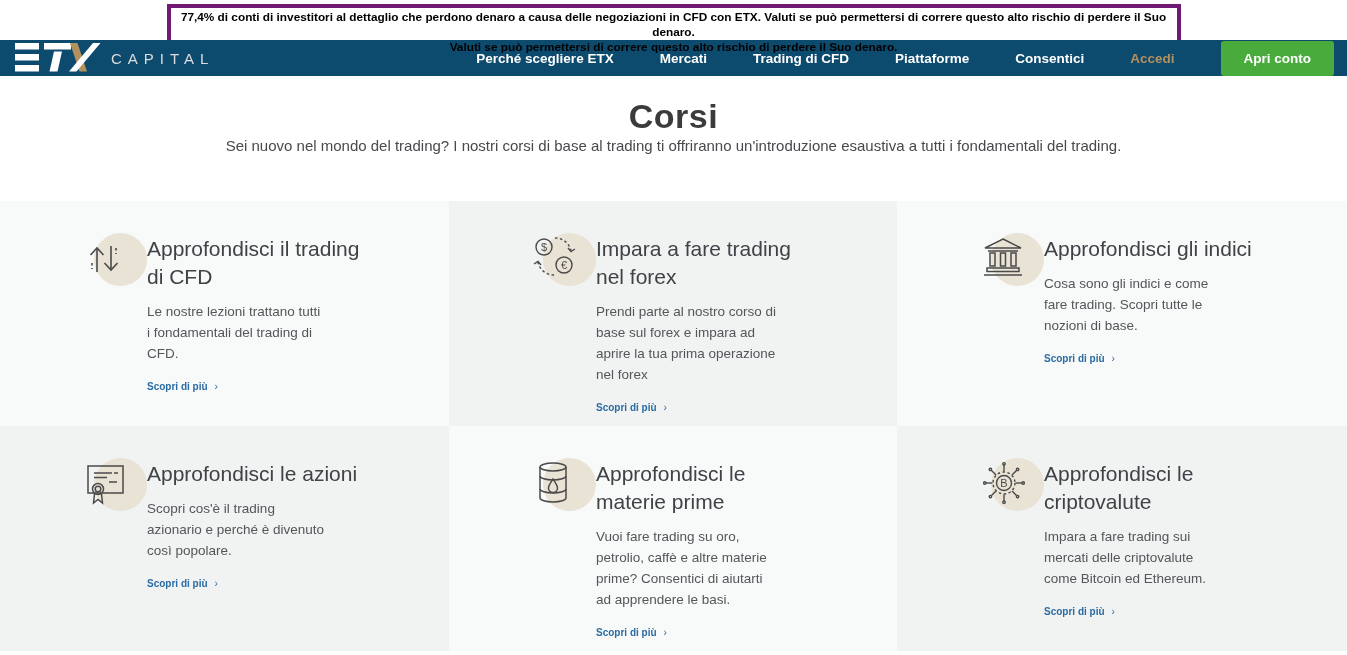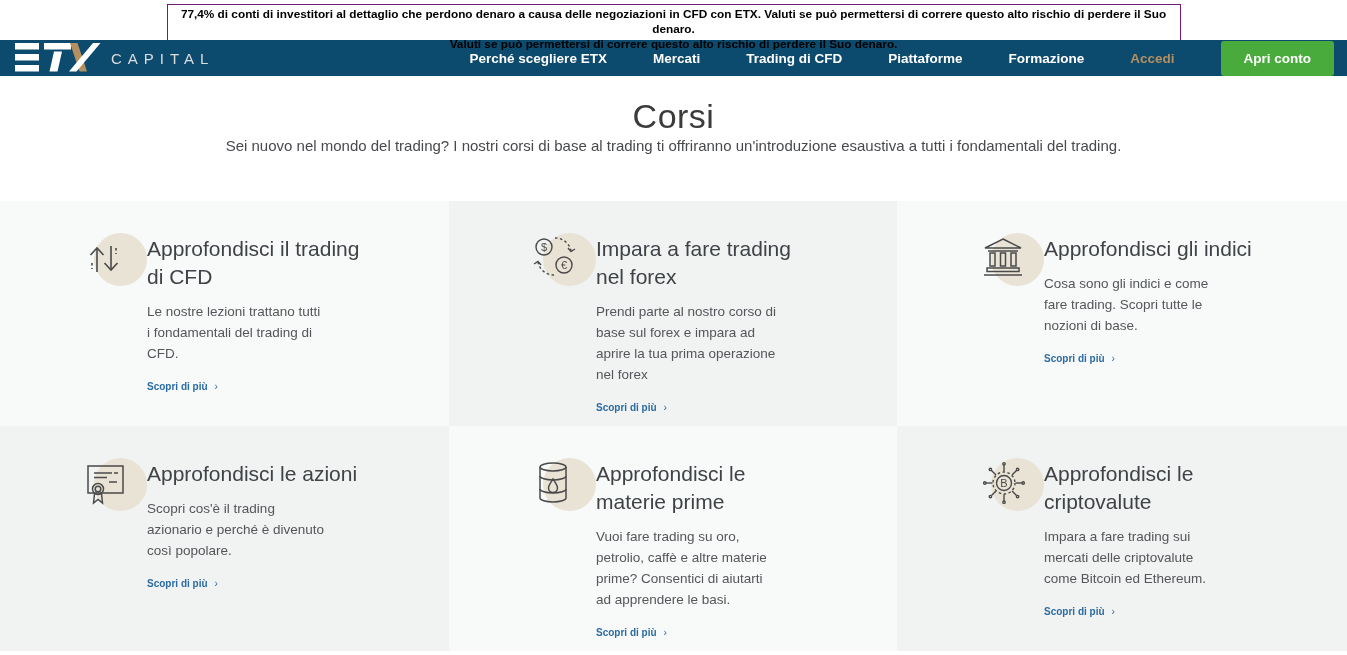--- a/index.html
+++ b/index.html
@@ -1,38 +1,38 @@
 <!DOCTYPE html>
 <html><head>
 <meta charset="utf-8">
 <style>
   * { margin:0; padding:0; box-sizing:border-box; }
   html,body { width:1347px; height:655px; overflow:hidden; background:#fff;
               font-family:"Liberation Sans", sans-serif; }
 
   
   .banner-wrap { height:40px; background:#fff; padding-top:4px; }
-  .risk-banner { width:1014px; margin:0 auto; border:1px solid #701a75; background:#fff;
+  .risk-banner { width:1014px; margin:0 auto; border:4px solid #701a75; background:#fff;
                  text-align:center; padding:2px 4px; }
   .risk-banner div { font-size:11.8px; font-weight:bold; color:#000; line-height:1.28; }
 
   
   .navbar { height:36px; background:#0c4a6e; display:flex; align-items:center;
             padding:0 13px 0 15px; }
   .brand { display:flex; align-items:center; gap:10px; cursor:pointer; }
   .brand-suffix { color:#dcdcdc; font-size:15px; letter-spacing:6px; font-weight:400; }
   .nav-links { margin-left:auto; display:flex; align-items:center; gap:46px; }
   .nav-link { color:#fff; font-size:13.5px; font-weight:600; cursor:pointer; white-space:nowrap; }
   .nav-link.login { color:#b3905f; }
   .cta-btn { background:#4aab3d; color:#fff; font-size:13.5px; font-weight:700;
              border:none; border-radius:3px; padding:10px 23px; cursor:pointer; }
 
   
   .hero { height:125px; background:#fff; text-align:center; padding-top:21px; }
-  .hero h1 { font-size:34px; font-weight:400; color:#3b3b3a; letter-spacing:0.5px; }
+  .hero h1 { font-size:34px; font-weight:700; color:#3b3b3a; letter-spacing:0.5px; }
   .hero p  { margin-top:1px; font-size:15px; color:#47494c; }
 
   
   .grid { display:grid; grid-template-columns:449px 448px 450px;
           grid-template-rows:225px 225px; }
   .tile { padding:33px 20px 0 83px; }
   .t-light { background:#f8f9f9; }
   .t-gray  { background:#f1f2f2; }
   .card { display:flex; }
   .icon-wrap { position:relative; width:64px; height:58px; flex-shrink:0; }
@@ -69,21 +69,21 @@
       <polygon points="55,4 62.5,4 72,32.5 64.5,32.5" fill="#b3905f"></polygon>
       <polygon points="78,4 85.5,4 61.5,32.5 54,32.5" fill="#fff"></polygon>
     </svg>
     <span class="brand-suffix">CAPITAL</span>
   </div>
   <div class="nav-links">
     <span class="nav-link">Perché scegliere ETX</span>
     <span class="nav-link">Mercati</span>
     <span class="nav-link">Trading di CFD</span>
     <span class="nav-link">Piattaforme</span>
-    <span class="nav-link">Formazione</span>
+    <span class="nav-link">Consentici</span>
     <span class="nav-link login">Accedi</span>
     <button class="cta-btn">Apri conto</button>
   </div>
 </div>
 
 <div class="hero">
   <h1>Corsi</h1>
   <p>Sei nuovo nel mondo del trading? I nostri corsi di base al trading ti offriranno un'introduzione esaustiva a tutti i fondamentali del trading.</p>
 </div>
 

